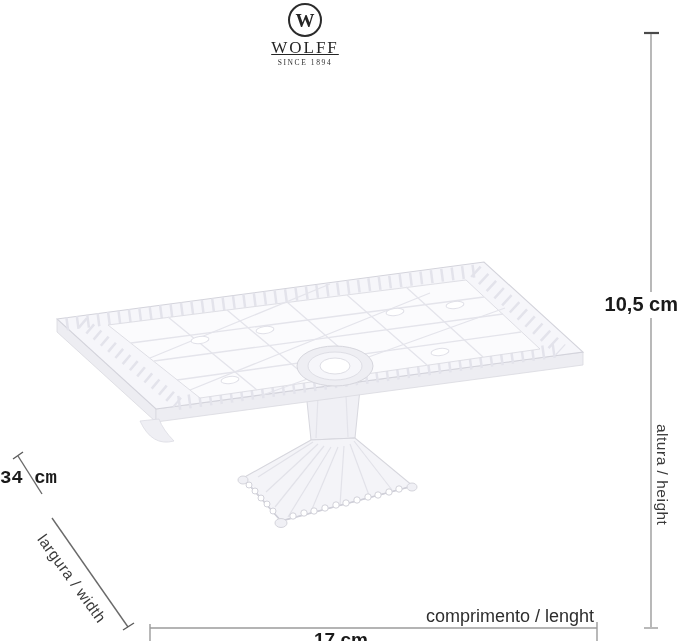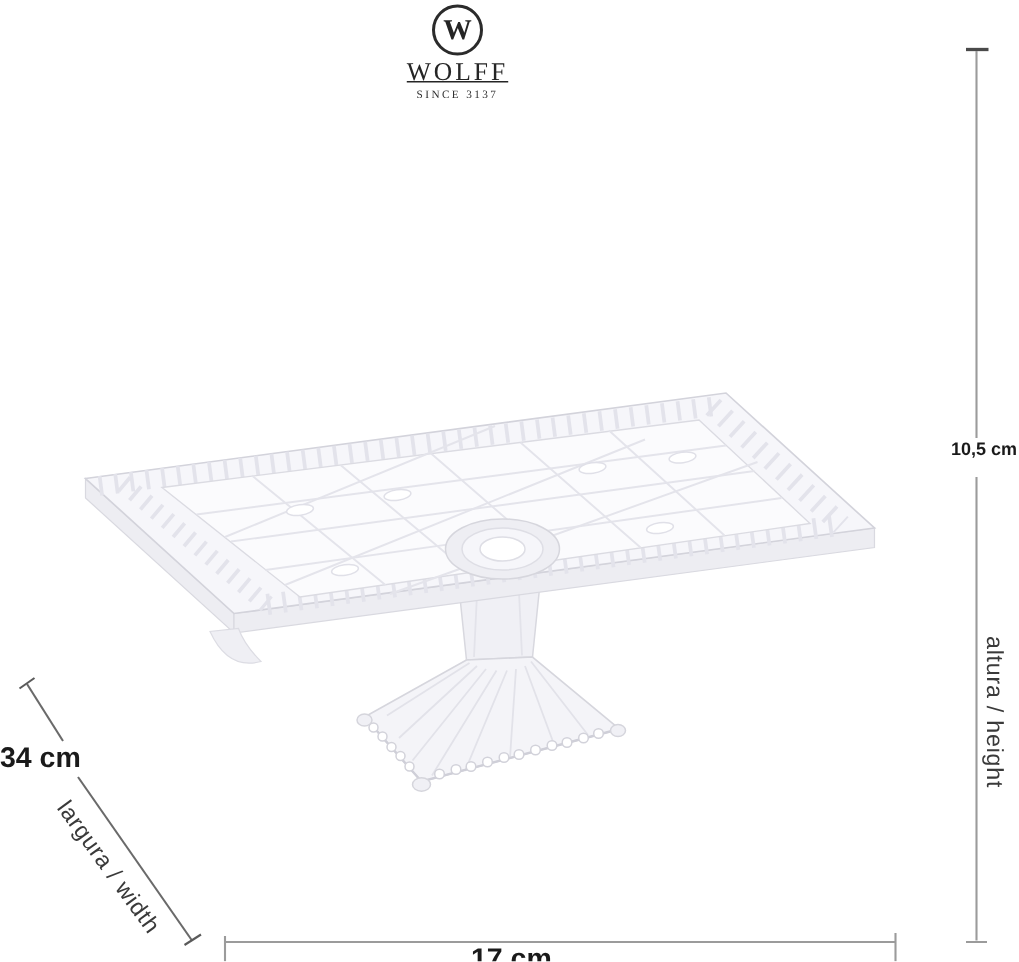--- a/index.html
+++ b/index.html
@@ -13,23 +13,23 @@
   .logo{position:absolute;left:254px;top:3px;width:102px;text-align:center;
         font-family:"Liberation Serif","DejaVu Serif",serif;color:#252525;}
   .logo-circle{width:30px;height:30px;margin:0 auto;border:2px solid #2b2b2b;border-radius:50%;
         display:flex;align-items:center;justify-content:center;}
   .logo-initial{font-size:19px;font-weight:bold;line-height:1;}
   .logo-name{font-size:17px;letter-spacing:2px;margin-top:2px;line-height:1;text-decoration:underline;}
   .logo-tagline{font-size:7.5px;letter-spacing:1.6px;margin-top:3px;line-height:1;color:#2e2e2e;}
   
   .dim-value{position:absolute;font-weight:bold;font-size:19px;line-height:1.1;color:#1a1a1a;white-space:nowrap;}
   .dim-label{position:absolute;font-size:15.5px;line-height:1.1;color:#3a3a3a;white-space:nowrap;}
-  .val-height{right:1px;top:293px;font-size:12px;}
+  .val-height{right:1px;top:293px;font-size:20px;}
   .lab-height{left:654px;top:424px;writing-mode:vertical-rl;letter-spacing:.5px;}
-  .val-width{left:0px;top:496px;}
+  .val-width{left:0px;top:468px;font-family:Liberation Mono, monospace;}
   .lab-width{left:48px;top:531px;transform:rotate(54deg);transform-origin:0 0;letter-spacing:.5px;}
   .val-length{left:314px;top:630px;}
   .lab-length{left:426px;top:607px;font-size:18px;color:#2e2e2e;}
 </style>
 </head>
 <body>
 
 <div class="canvas">
 
   <svg class="art" viewBox="0 0 679 641" aria-hidden="true">
@@ -118,24 +118,25 @@
       <line x1="52" y1="518" x2="128" y2="627" stroke="#6a6a6a"></line>
       <line x1="123" y1="630" x2="134" y2="623" stroke="#5a5a5a"></line>
     </g>
   </svg>
 
   <div class="logo">
     <div class="logo-circle">
       <span class="logo-initial">W</span>
     </div>
     <div class="logo-name">WOLFF</div>
-    <div class="logo-tagline">SINCE 3137</div>
+    <div class="logo-tagline">SINCE 1894</div>
   </div>
 
   <div class="dim-value val-height">10,5 cm</div>
   <div class="dim-label lab-height">altura / height</div>
 
   <div class="dim-value val-width">34 cm</div>
   <div class="dim-label lab-width">largura / width</div>
 
   <div class="dim-value val-length">17 cm</div>
+  <div class="dim-label lab-length">comprimento / lenght</div>
 
 </div>
 
 </body></html>

